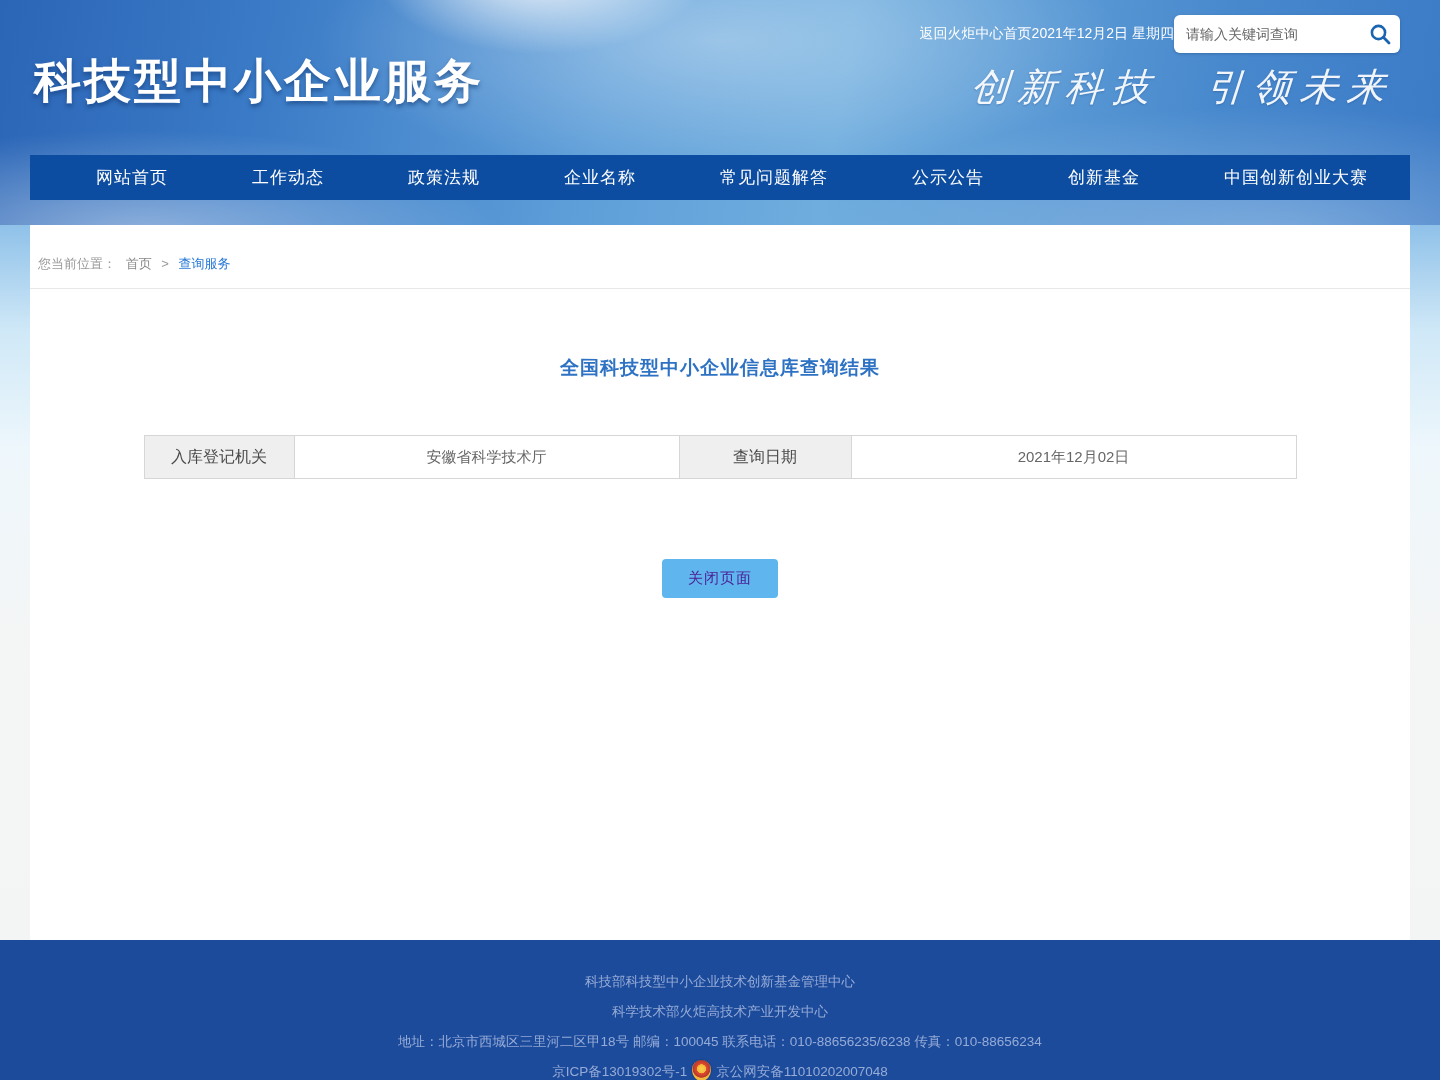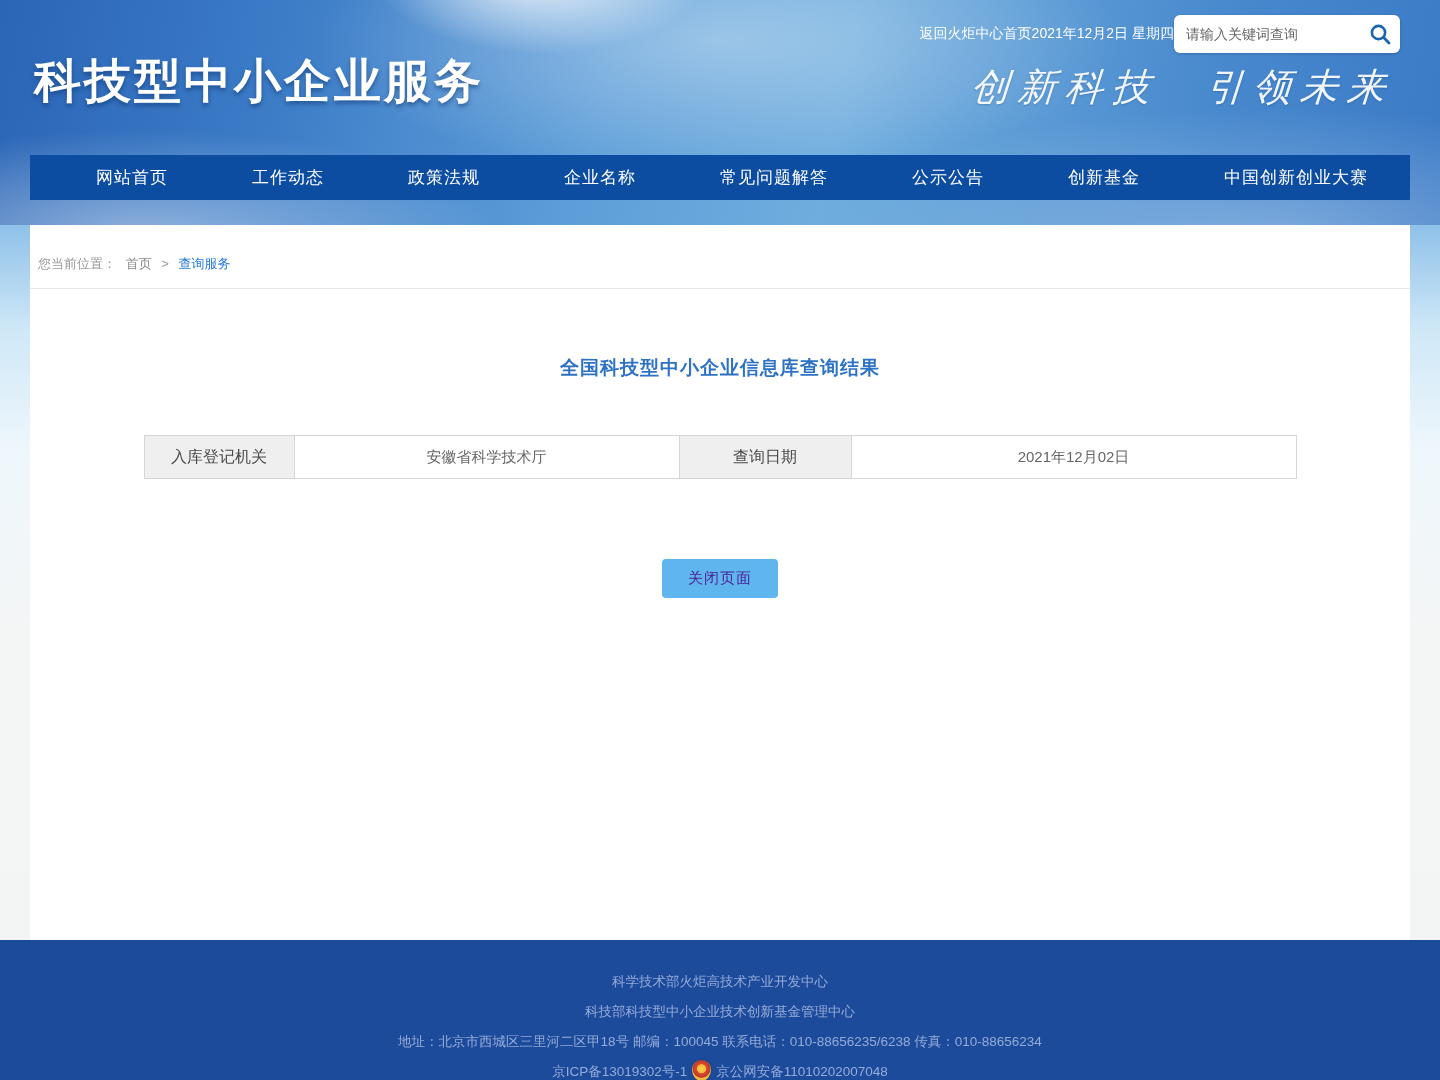--- a/index.html
+++ b/index.html
@@ -180,19 +180,19 @@
         <td class="lbl">查询日期</td>
         <td class="val" colspan="2">2021年12月02日</td>
       </tr>
     </tbody>
   </table>
 
   <button class="close-btn">关闭页面</button>
 </div>
 
 <footer class="footer">
+  <p>科技部科技型中小企业技术创新基金管理中心</p>
   <p>科学技术部火炬高技术产业开发中心</p>
-  <p>科技部科技型中小企业技术创新基金管理中心</p>
   <p>地址：北京市西城区三里河二区甲18号 邮编：100045 联系电话：010-88656235/6238 传真：010-88656234</p>
   <p>
     <a>京ICP备13019302号-1</a><span class="badge"></span><a>京公网安备11010202007048</a>
   </p>
 </footer>
 
 </body></html>

